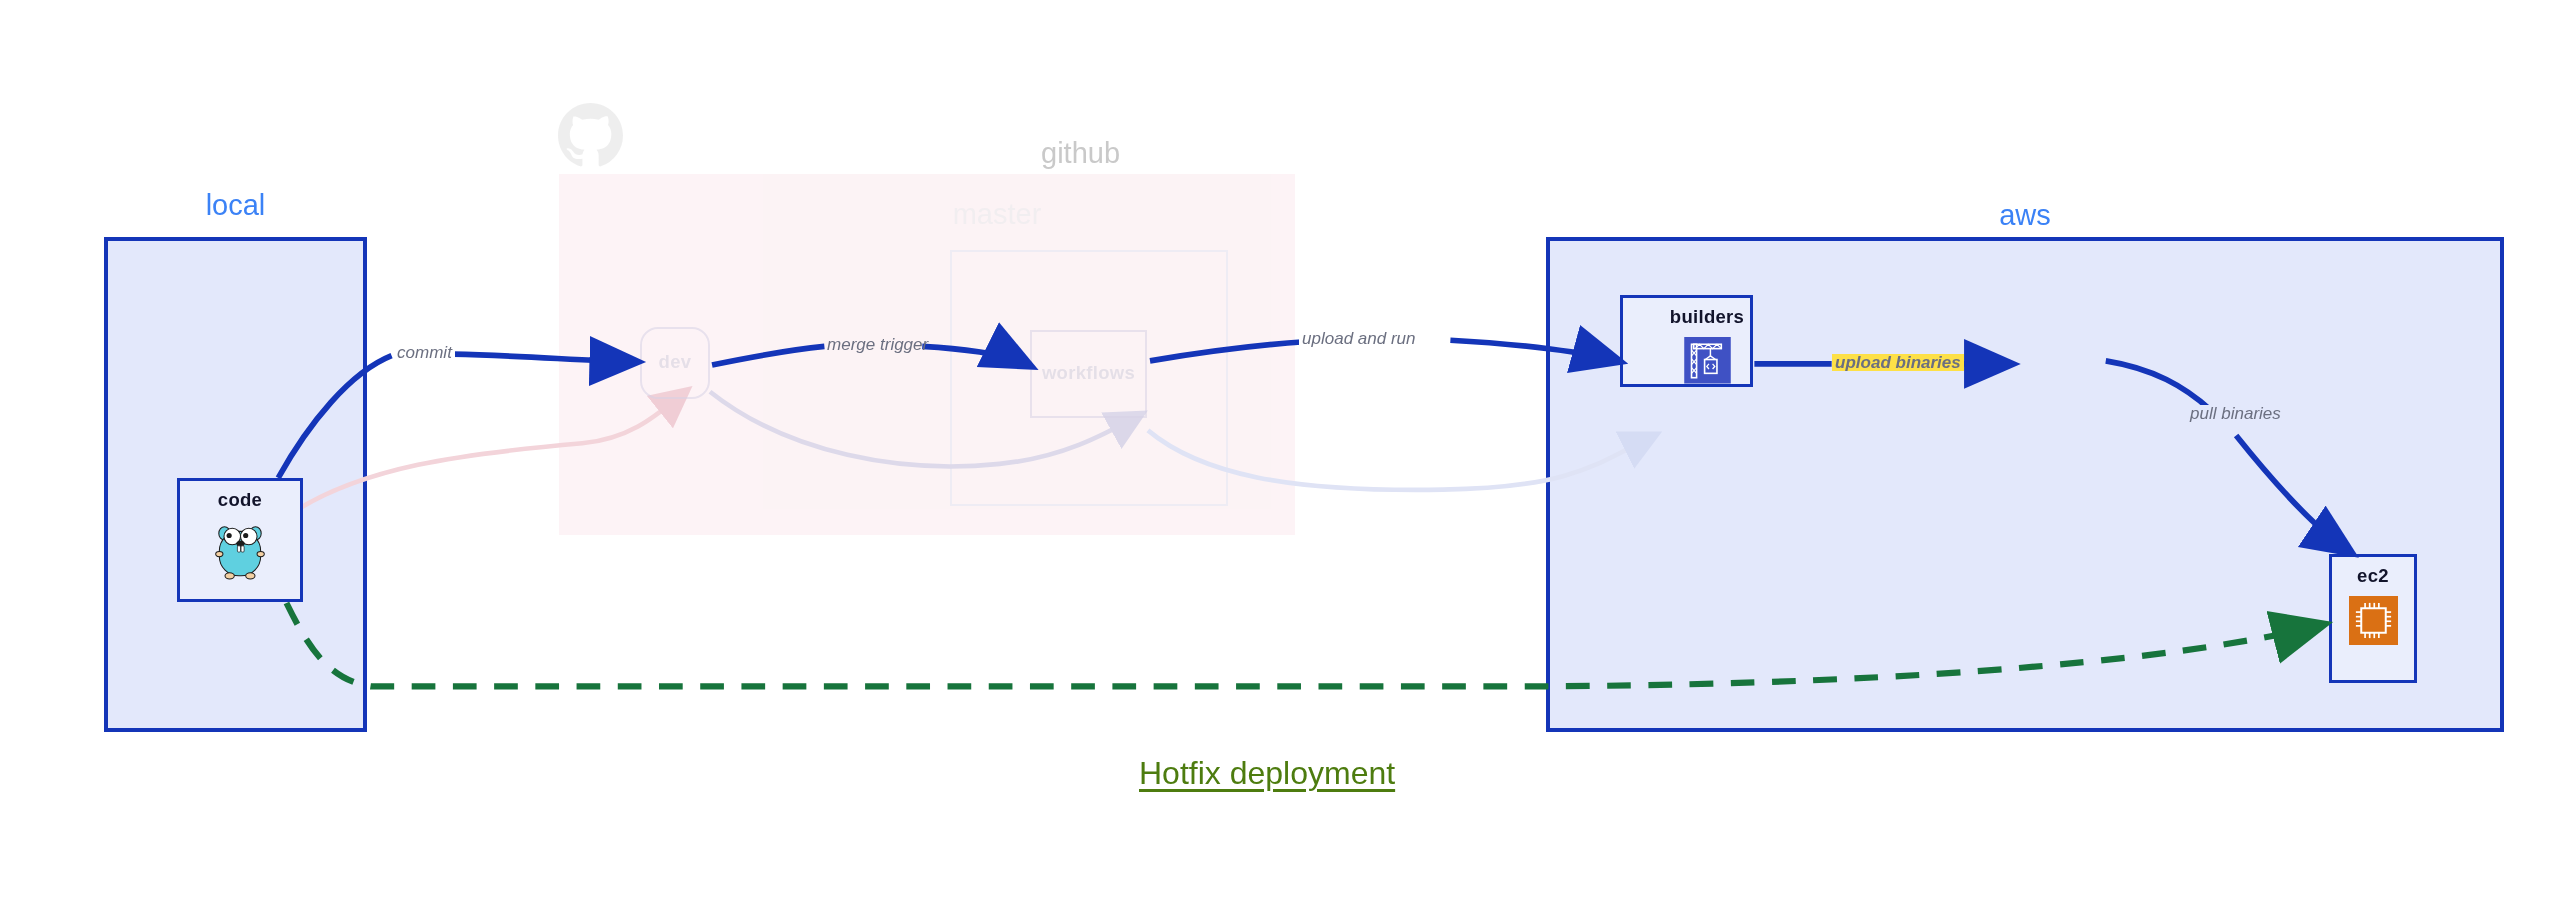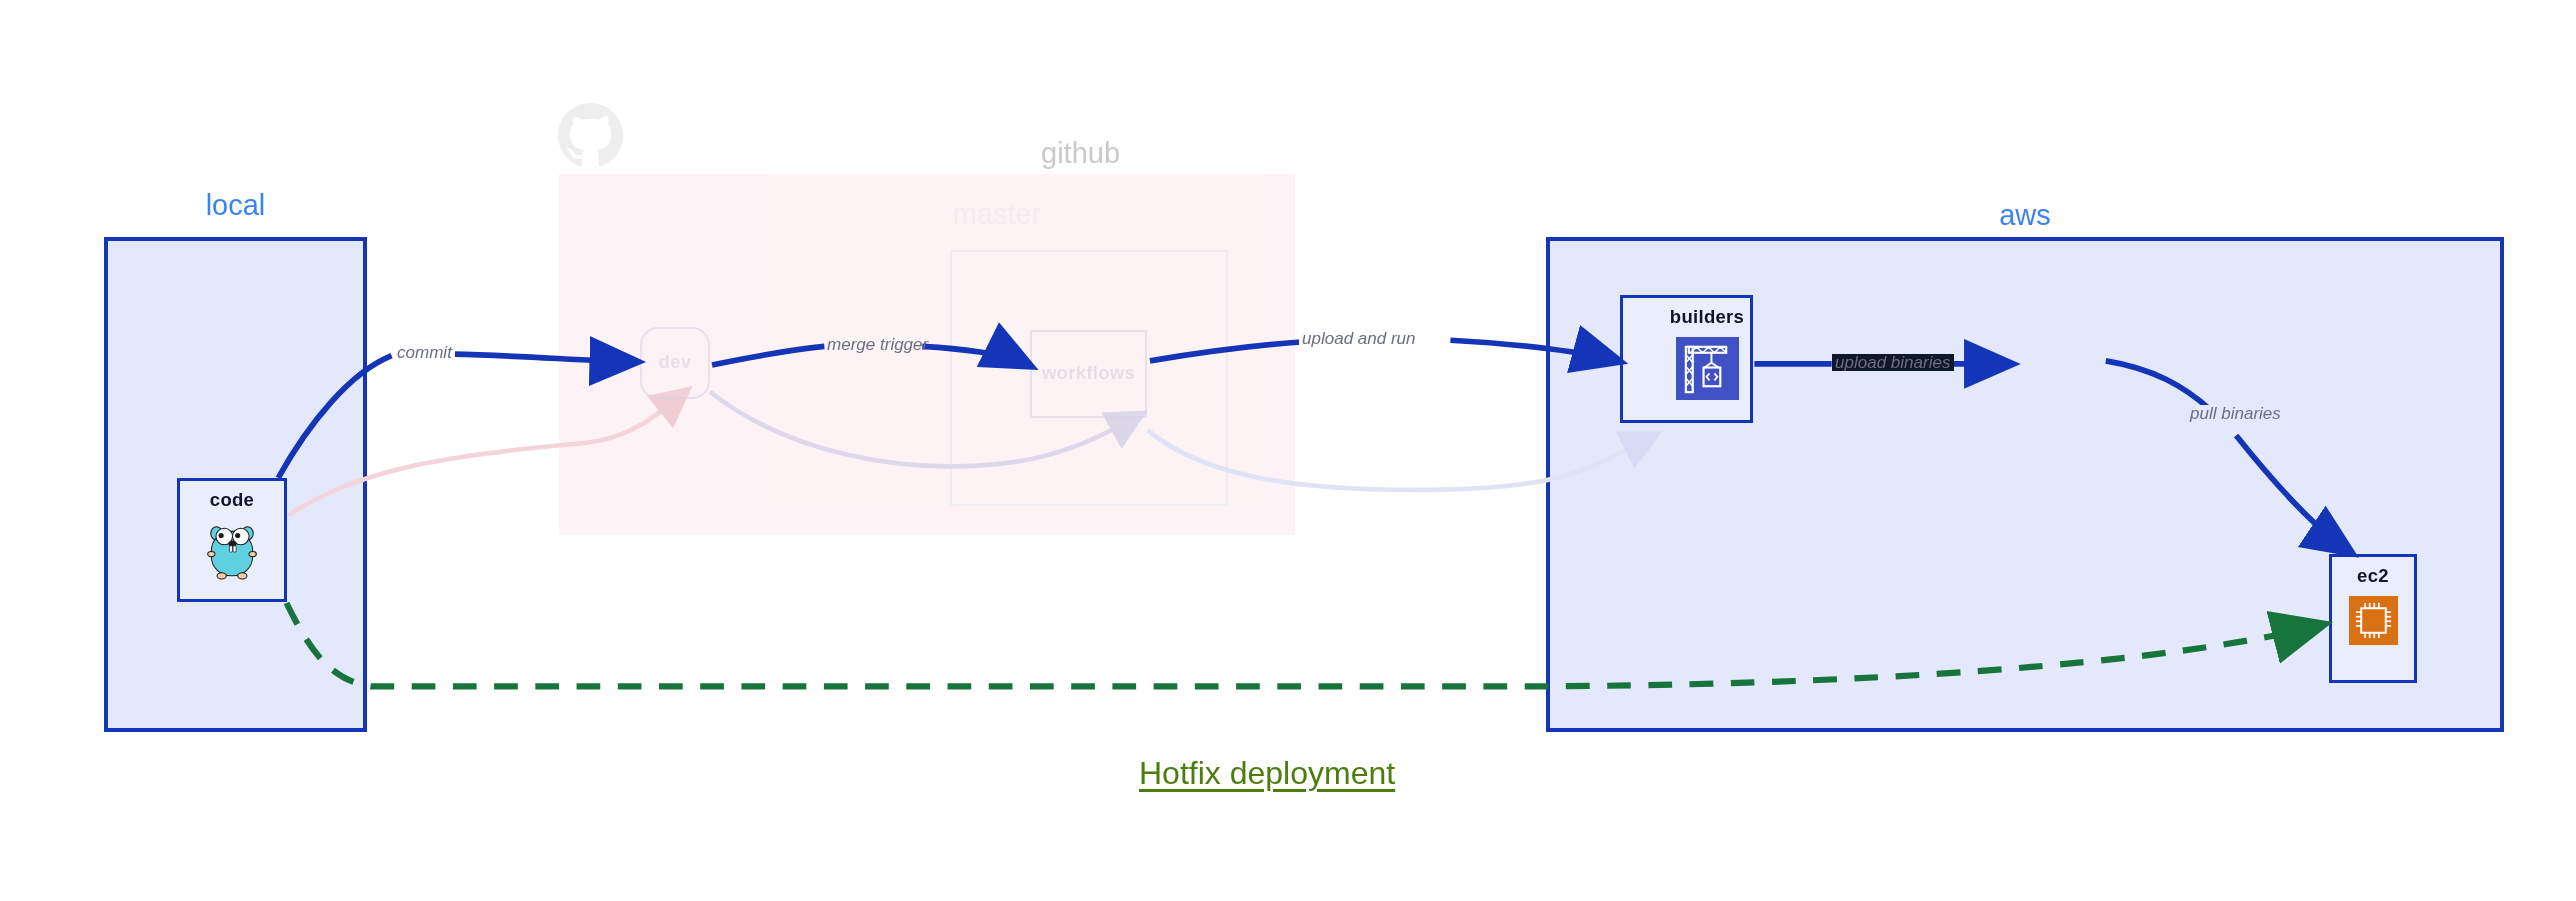--- a/index.html
+++ b/index.html
@@ -86,21 +86,21 @@
   </svg>
 
   <div class="node faded" style="left:640px;top:327px;width:70px;height:72px;border-radius:18px;">
     <span class="node-label" style="margin-top:21.6px;">dev</span>
   </div>
 
   <div class="node faded" style="left:1030px;top:330px;width:117px;height:88px;">
     <span class="node-label" style="margin-top:30px;">workflows</span>
   </div>
 
-  <div class="node" style="left:177px;top:478px;width:110px;height:124px;">
+  <div class="node" style="left:177px;top:478px;width:126px;height:124px;">
     <span class="node-label">code</span>
     <svg class="node-icon" width="56" height="61" viewBox="0 0 108 118">
 
       <ellipse cx="24" cy="26" rx="11" ry="13" fill="#5fd0e0" stroke="#1c1c1c" stroke-width="2"></ellipse>
       <ellipse cx="84" cy="26" rx="11" ry="13" fill="#5fd0e0" stroke="#1c1c1c" stroke-width="2"></ellipse>
 
       <rect x="14" y="22" width="80" height="86" rx="38" fill="#5fd0e0" stroke="#1c1c1c" stroke-width="2"></rect>
 
       <ellipse cx="14" cy="66" rx="7" ry="5" fill="#f3d0a3" stroke="#1c1c1c" stroke-width="2"></ellipse>
       <ellipse cx="94" cy="66" rx="7" ry="5" fill="#f3d0a3" stroke="#1c1c1c" stroke-width="2"></ellipse>
@@ -112,21 +112,21 @@
       <circle cx="71" cy="32" r="16" fill="#ffffff" stroke="#1c1c1c" stroke-width="2"></circle>
       <circle cx="33" cy="30" r="5" fill="#1c1c1c"></circle>
       <circle cx="65" cy="30" r="5" fill="#1c1c1c"></circle>
 
       <ellipse cx="55" cy="46" rx="8" ry="6" fill="#1c1c1c"></ellipse>
       <rect x="49" y="50" width="6" height="12" rx="2" fill="#ffffff" stroke="#1c1c1c" stroke-width="1.4"></rect>
       <rect x="56" y="50" width="6" height="12" rx="2" fill="#ffffff" stroke="#1c1c1c" stroke-width="1.4"></rect>
     </svg>
   </div>
 
-  <div class="node" style="left:1620px;top:295px;width:133px;height:128px;padding-left:41px;">
+  <div class="node" style="left:1620px;top:295px;width:133px;height:92px;padding-left:41px;">
     <span class="node-label">builders</span>
     <svg class="node-icon" width="63" height="63" viewBox="0 0 64 64">
       <rect x="0" y="0" width="64" height="64" fill="#3f51c4"></rect>
 
       <rect x="10" y="10" width="7" height="46" fill="none" stroke="#ffffff" stroke-width="2.2"></rect>
       <path d="M10,18 L17,26 M17,18 L10,26 M10,30 L17,38 M17,30 L10,38 M10,42 L17,50 M17,42 L10,50" stroke="#ffffff" stroke-width="1.6" fill="none"></path>
 
       <rect x="13" y="10" width="38" height="6" fill="none" stroke="#ffffff" stroke-width="2.2"></rect>
       <path d="M15,16 L21,10 L27,16 L33,10 L39,16 L45,10 L51,16" stroke="#ffffff" stroke-width="1.6" fill="none"></path>
 
@@ -188,19 +188,19 @@
 
     <path d="M 4087,700 C 4180,715 4240,750 4290,795" fill="none" stroke="#1435b8" stroke-width="11"></path>
     <path d="M 4340,845 C 4420,945 4500,1030 4560,1070" fill="none" stroke="#1435b8" stroke-width="11" marker-end="url(#arrow-blue)"></path>
 
     <path d="M 556,1170 C 600,1260 640,1320 720,1332 L 2900,1332 C 3600,1332 4200,1290 4505,1213" fill="none" stroke="#17743c" stroke-width="12" stroke-dasharray="46 34" stroke-linecap="butt" marker-end="url(#arrow-green)"></path>
   </svg>
 
   <div class="edge-label" style="left:394px;top:344px;">commit</div>
   <div class="edge-label on-pink" style="left:824px;top:336px;">merge trigger</div>
   <div class="edge-label" style="left:1299px;top:330px;">upload and run</div>
-  <div class="edge-label" style="left:1832px;top:354px;background:#0f172a;">upload binaries</div>
+  <div class="edge-label" style="left:1832px;top:354px;background:#fde047;font-weight:bold;">upload binaries</div>
   <div class="edge-label" style="left:2187px;top:405px;background:#e3e8fb;">pull binaries</div>
 
   <div class="caption" style="left:1139px;top:755px;">Hotfix deployment</div>
 
 </div>
 
 
 </body></html>

